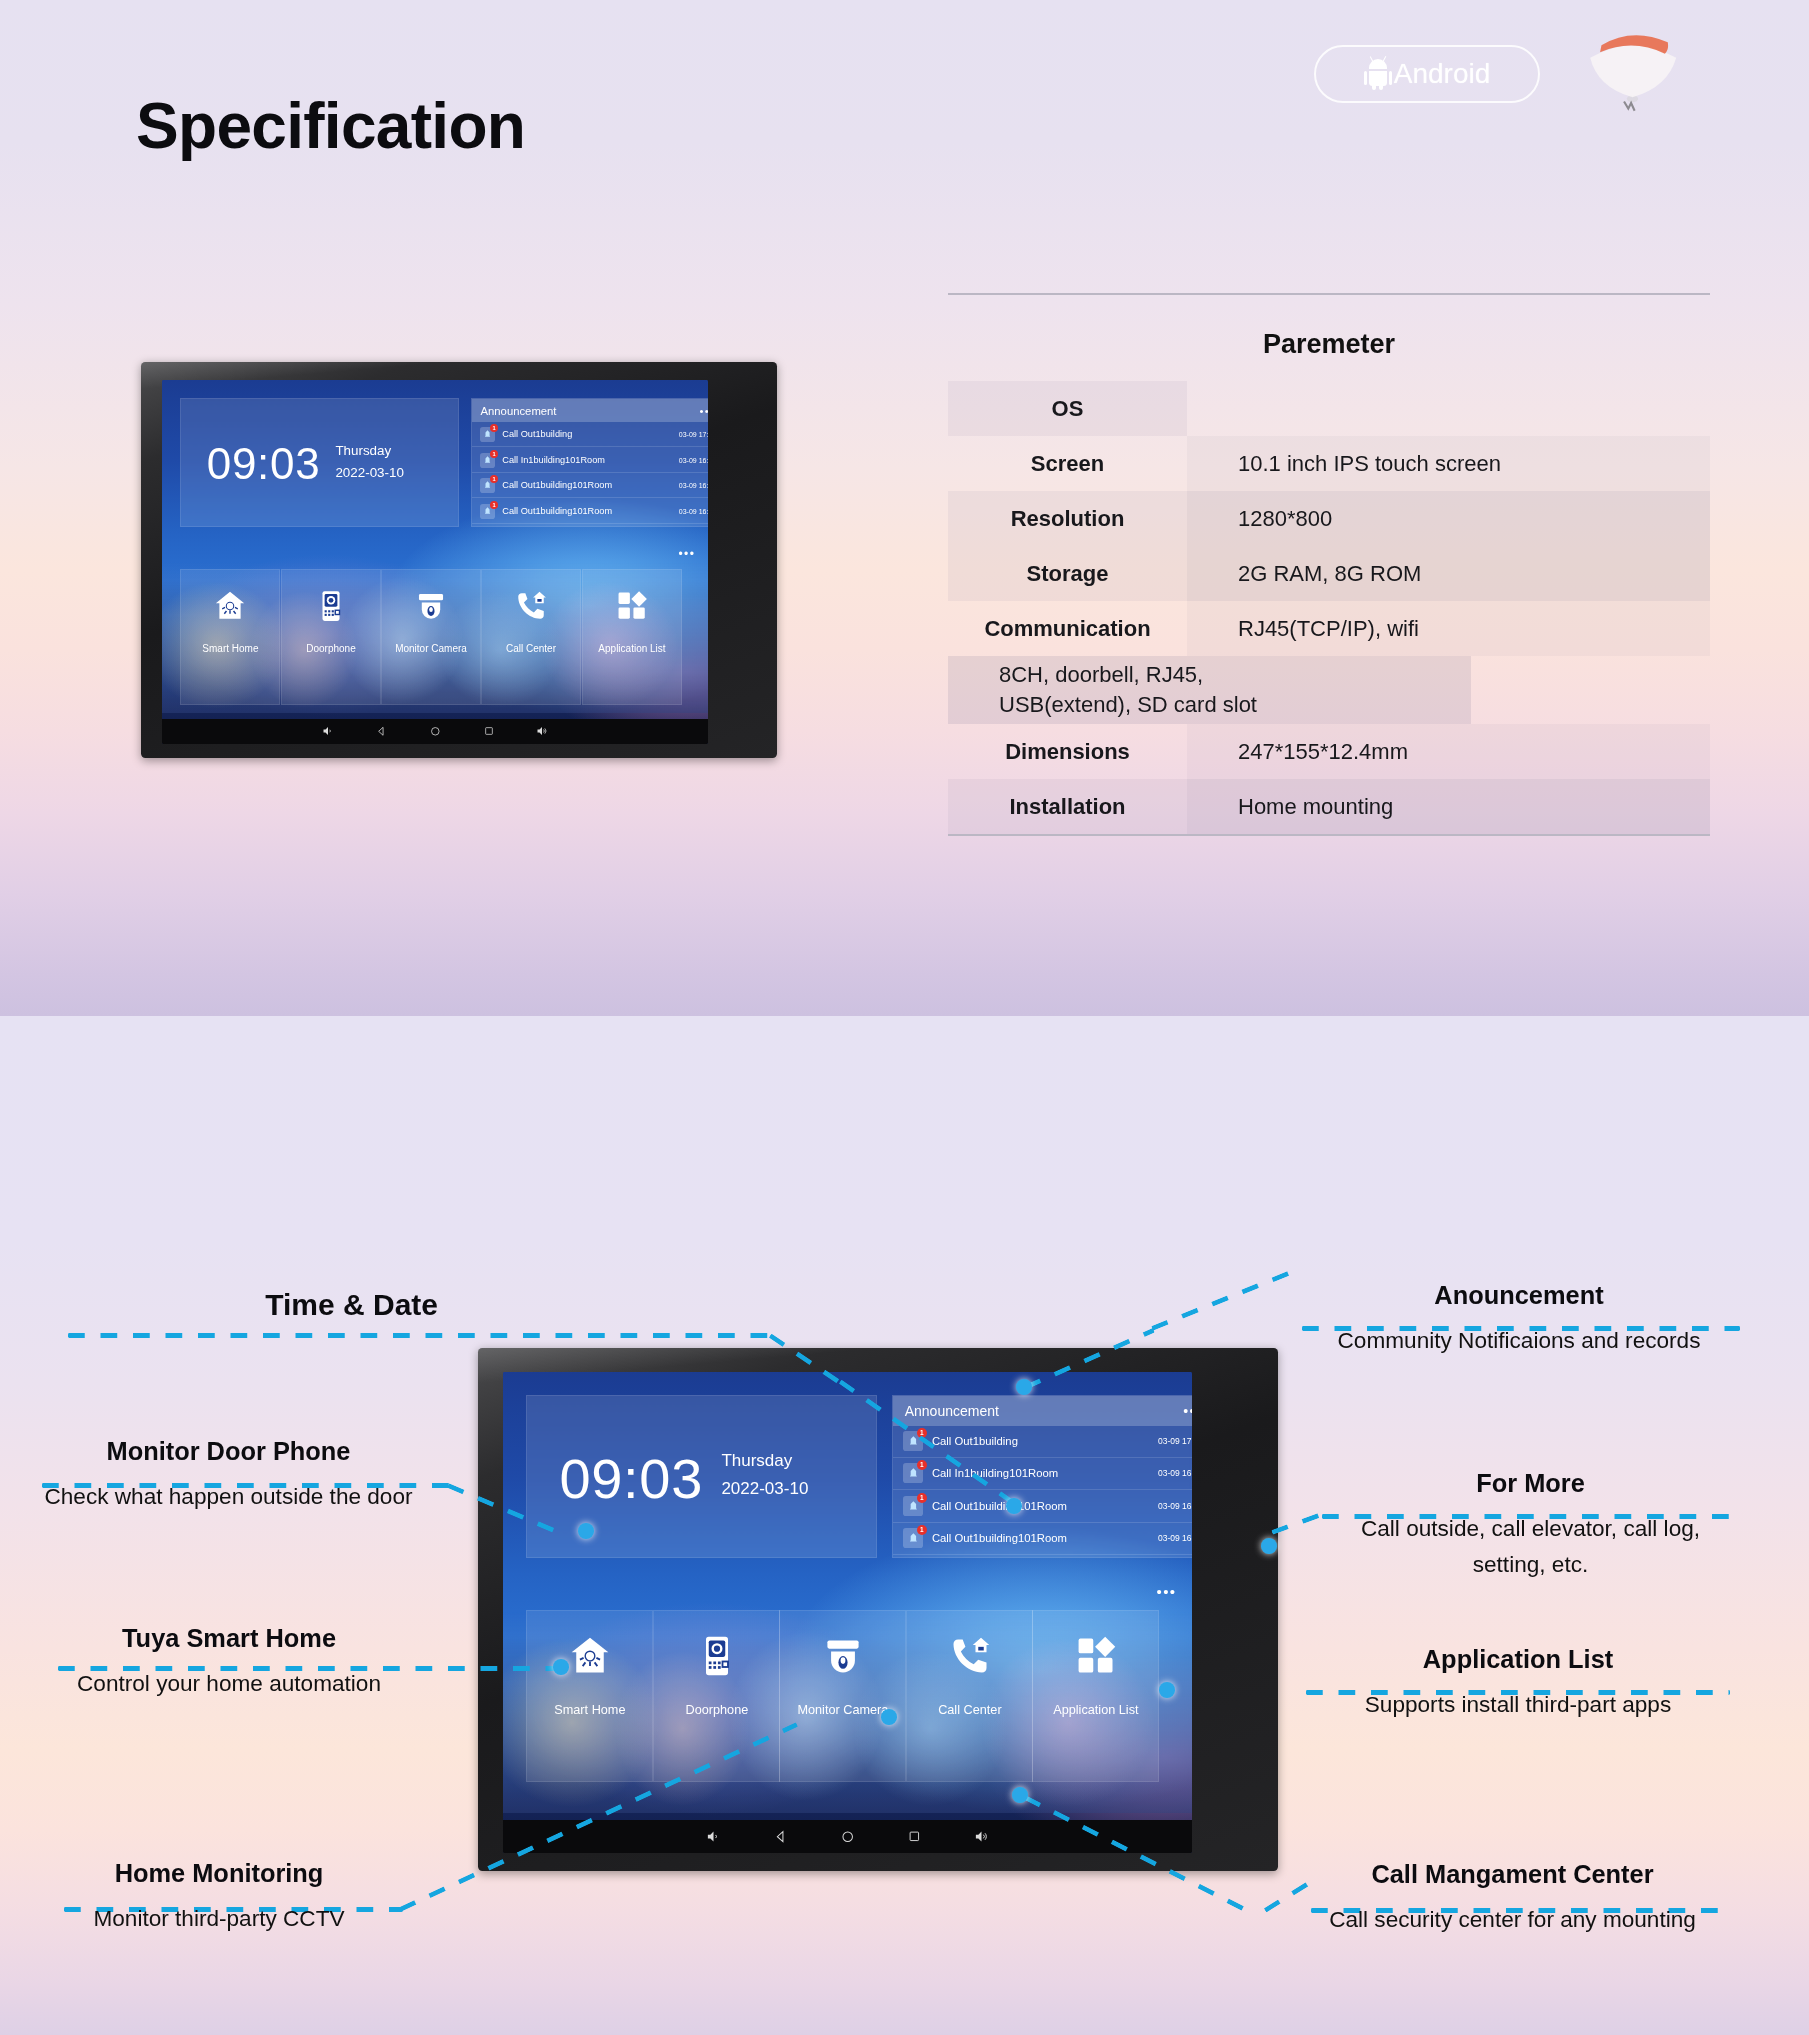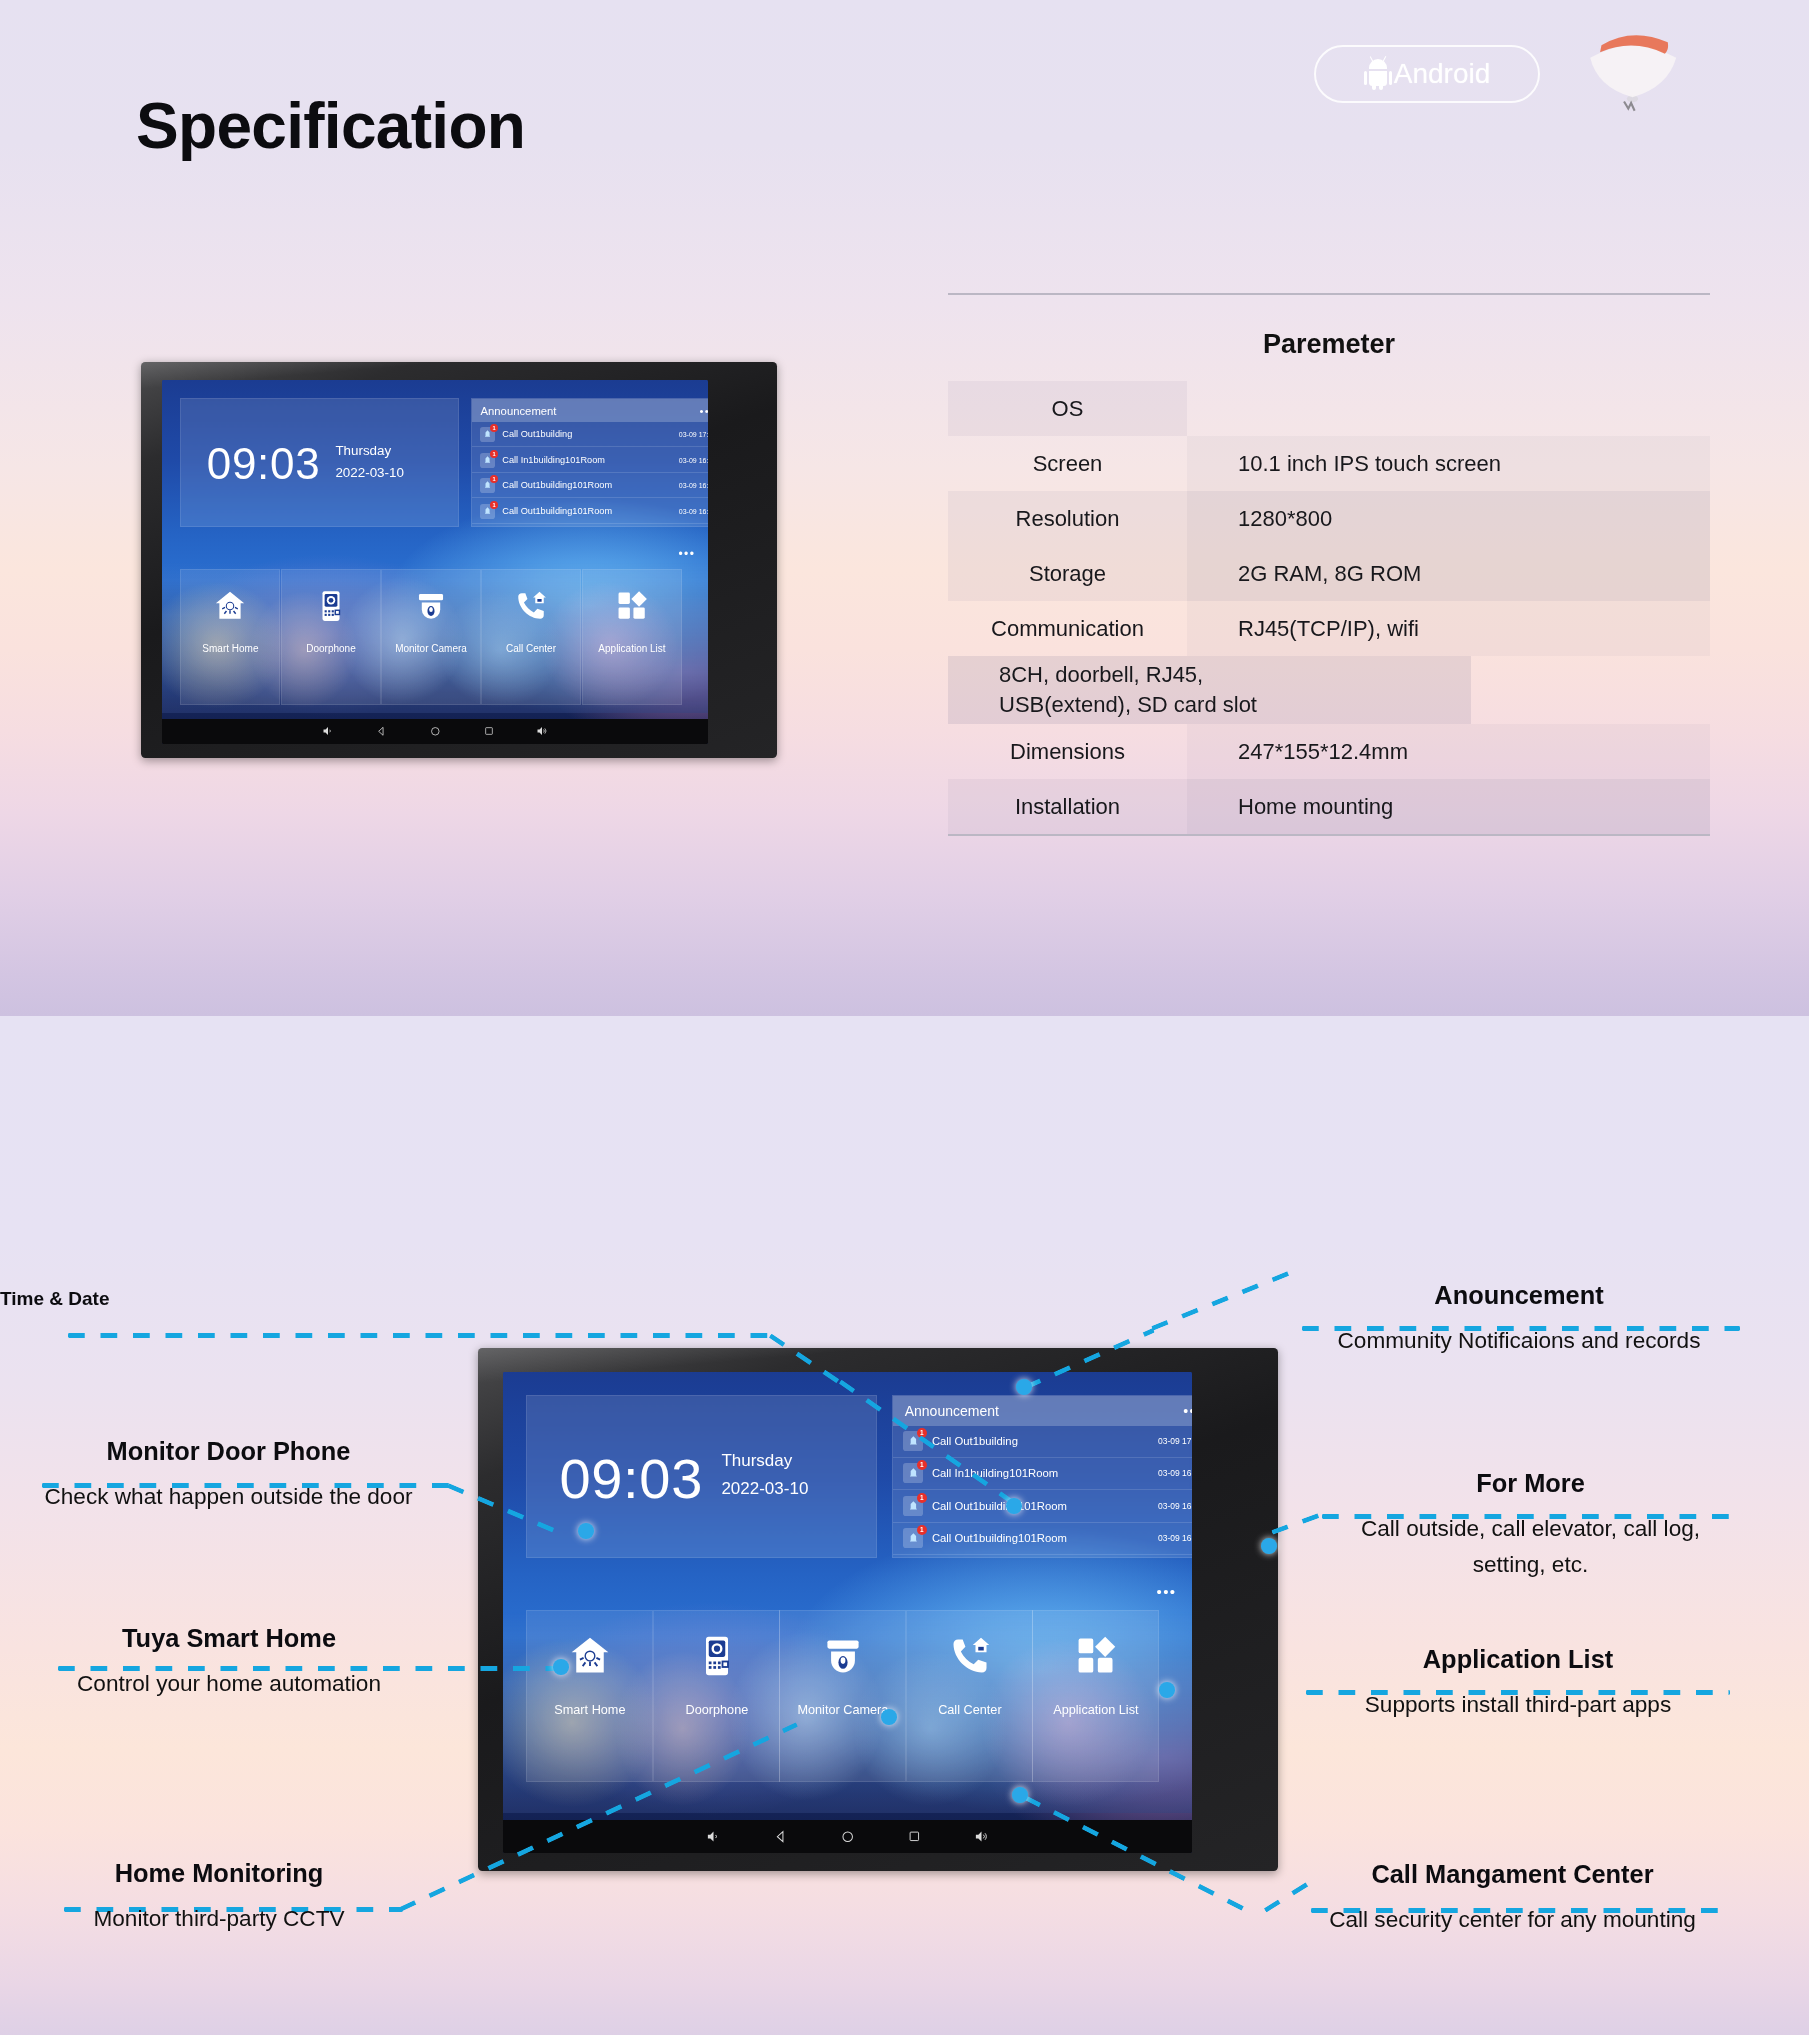--- a/index.html
+++ b/index.html
@@ -97,21 +97,21 @@
     position: absolute; left: 948px; top: 293px; width: 762px;
   }
   #spec-table .table-rule { height: 2.1px; background: #bbb7c4; width: 100%; }
   #spec-table .thead {
     text-align: center; font-size: 27px; font-weight: bold;
     color: #111; padding: 34px 0 21px 0;
   }
   #spec-table .row { display: flex; width: 100%; }
   #spec-table .cell-k {
     width: 239px; text-align: center; font-size: 22px; color: #18181c;
-    display: flex; align-items: center; justify-content: center;
+    display: flex; align-items: center; justify-content: center; font-weight: bold;
   }
   #spec-table .cell-v {
     width: 523px; font-size: 22px; color: #18181c;
     display: flex; align-items: center; padding-left: 51px;
     white-space: pre-line; line-height: 1.35;
   }
   #spec-table .row.r0 { height: 55px; }
   #spec-table .row.r1 { height: 55px; }
   #spec-table .row.r2 { height: 55px; }
   #spec-table .row.r3 { height: 55px; }
@@ -682,21 +682,21 @@
 
 <div class="dash-h" style="left:1306px;top:1690px; width:424px;"></div>
 <div class="dot" style="left:1159px; top:1682px;"></div>
 
 <div class="dash-h" style="left:1311px;top:1908px; width:413px;"></div>
 <div class="dash-seg" style="left:1265px;top:1908px; width:57px;  transform:rotate(-32deg);"></div>
 <div class="dash-seg" style="left:1025px;top:1795px; width:254px; transform:rotate(27deg);"></div>
 <div class="dot" style="left:1012px; top:1787px;"></div>
 
 <div class="callout cl-left" style="left:0px; top:1288px; width:438px;">
-  <div class="hd" style="font-size:19px; text-align:left;">Time &amp; Date</div>
+  <div class="hd" style="font-size:30px; text-align:right;">Time &amp; Date</div>
 </div>
 
 <div class="callout" style="left:0px; top:1437px; width:457px;">
   <div class="hd" style="font-size:25.4px; text-align:center;">Monitor Door Phone</div>
   <div class="ds" style="font-size:22.6px; text-align:center; margin-top:18.4px;">Check what happen outside the door</div>
 </div>
 
 <div class="callout" style="left:0px; top:1624px; width:458px;">
   <div class="hd" style="font-size:25.4px; text-align:center;">Tuya Smart Home</div>
   <div class="ds" style="font-size:22.6px; text-align:center; margin-top:18.4px;">Control your home automation</div>

